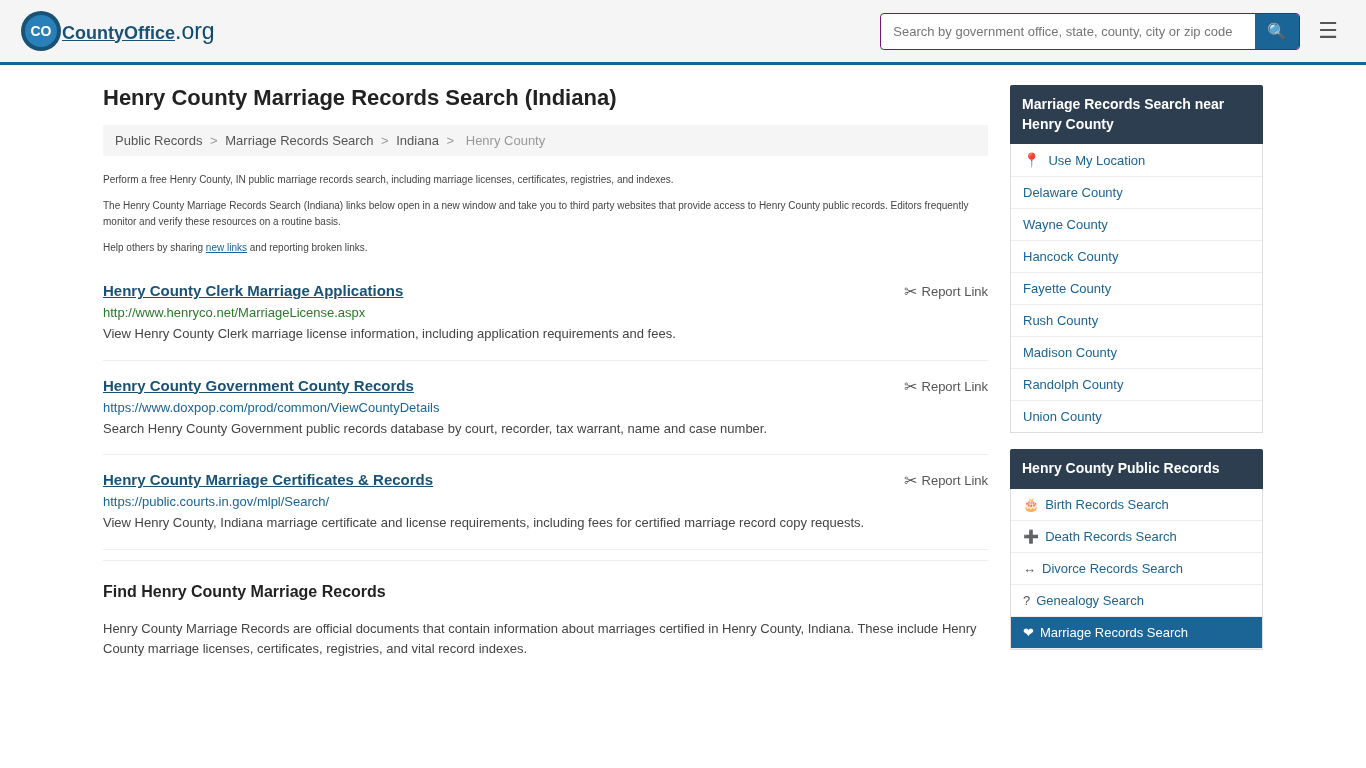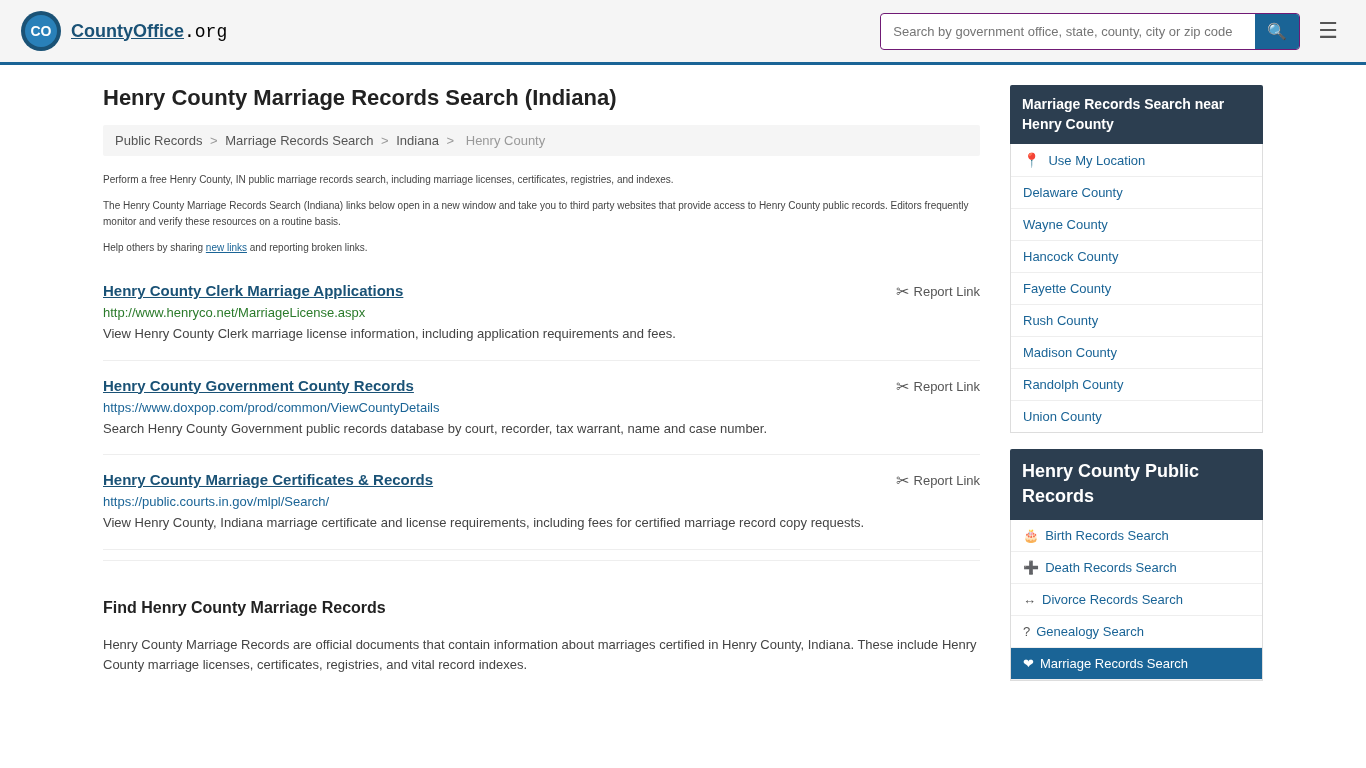--- a/index.html
+++ b/index.html
@@ -10,21 +10,21 @@
       background: #f5f5f5;
       border-bottom: 3px solid #1a6496;
       padding: 10px 20px;
       display: flex;
       align-items: center;
       justify-content: space-between;
     }
     #logo-area {
       display: flex;
       align-items: center;
-      gap: 9px;
+      gap: 0;
     }
     #logo-icon {
       width: 42px;
       height: 42px;
     }
     #header-right {
       display: flex;
       align-items: center;
       gap: 10px;
     }
@@ -61,21 +61,21 @@
       color: #555;
       padding: 4px 8px;
     }
 
     
     #main-container {
       max-width: 1200px;
       margin: 0 auto;
       padding: 20px 20px;
       display: flex;
-      gap: 24px;
+      gap: 16px;
     }
 
     
     #content {
       flex: 1;
     }
     #page-title {
       font-size: 22px;
       font-weight: bold;
       color: #222;
@@ -145,21 +145,21 @@
     .result-url.blue { color: #1a6496; }
     .result-desc {
       font-size: 13px;
       color: #444;
       line-height: 1.5;
     }
 
     
     #find-section {
       margin-top: 10px;
-      padding-top: 26px;
+      padding-top: 10px;
       border-top: 1px solid #eee;
     }
     #find-title {
       font-size: 16px;
       font-weight: bold;
       color: #222;
       margin-bottom: 10px;
       padding: 12px 0 8px 0;
     }
     #find-desc {
@@ -213,21 +213,21 @@
       flex-shrink: 0;
     }
     .sidebar-item.use-location .icon {
       color: #c0392b;
     }
 
     
     .sidebar-public {
       background: #2c3e50;
       color: #fff;
-      font-size: 18px;
+      font-size: 14px;
       font-weight: bold;
       padding: 10px 12px;
       border-radius: 2px 2px 0 0;
       line-height: 1.4;
     }
     .public-records-list {
       border: 1px solid #ddd;
       border-top: none;
       background: #fff;
     }
@@ -269,21 +269,21 @@
 <body>
 
 <div id="header">
   <div id="logo-area">
     <svg id="logo-icon" viewBox="0 0 42 42" width="42" height="42">
       <circle cx="21" cy="21" r="20" fill="#1a5276"></circle>
       <circle cx="21" cy="21" r="16" fill="#2980b9"></circle>
       <text x="21" y="26" text-anchor="middle" fill="white" font-size="14" font-weight="bold">CO</text>
     </svg>
     <div>
-      <span style="font-size:18px;font-weight:bold;color:#1a5276;text-decoration:underline;">CountyOffice</span><span style="font-size:18px;color:#000000;font-family:Liberation Mono, monospace;">.org</span>
+      <span style="font-size:18px;font-weight:bold;color:#1a5276;text-decoration:underline;">CountyOffice</span><span style="font-size:23px;color:#0c4a6e;">.org</span>
     </div>
   </div>
   <div id="header-right">
     <div id="search-bar-wrapper">
       <input id="search-input" type="text" placeholder="Search by government office, state, county, city or zip code" style="">
       <button id="search-button">
         <span>🔍</span>
       </button>
     </div>
     <button id="menu-button">

